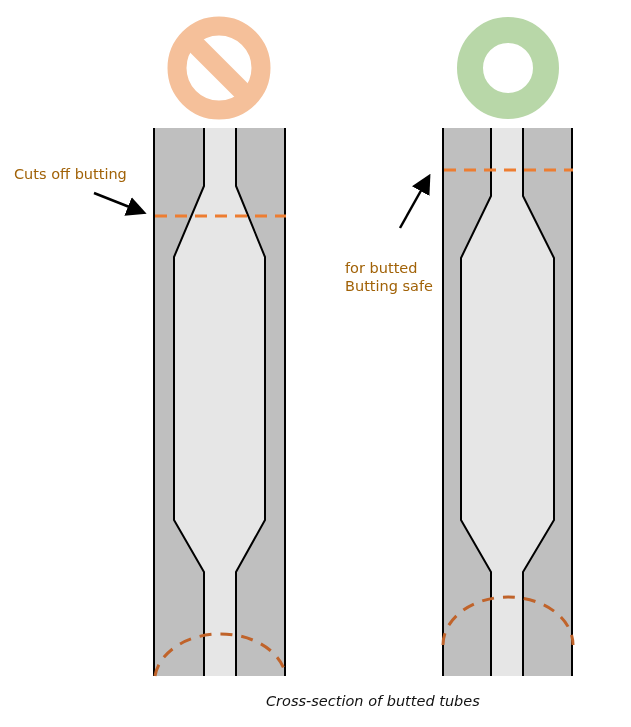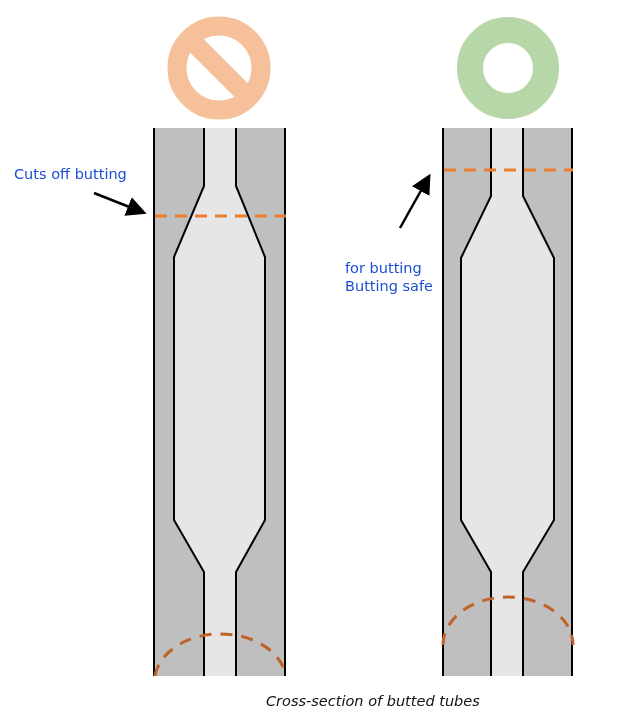--- a/index.html
+++ b/index.html
@@ -1,18 +1,18 @@
 <!DOCTYPE html>
 <html><head>
   <meta charset="utf-8">
   <style>
     html, body { margin: 0; padding: 0; background: #ffffff; }
     body { width: 631px; height: 727px; position: relative; overflow: hidden; font-family: "DejaVu Sans", sans-serif; }
     svg.diagram { position: absolute; left: 0; top: 0; }
-    .label { position: absolute; font-size: 14.5px; color: #1d4ed8; line-height: 20px; font-family: "DejaVu Sans", sans-serif; }
+    .label { position: absolute; font-size: 14.5px; color: #a16207; line-height: 20px; font-family: "DejaVu Sans", sans-serif; }
     .caption { position: absolute; font-size: 14.5px; font-style: italic; color: #111; font-family: "DejaVu Sans", sans-serif; }
   </style>
 </head>
 <body>
 
 <svg class="diagram" width="631" height="727" viewBox="0 0 631 727">
 
   <g>
     <circle cx="219" cy="68" r="42" fill="none" stroke="#f5c09a" stroke-width="19"></circle>
     <line x1="192" y1="41" x2="246" y2="95" stroke="#f5c09a" stroke-width="19"></line>
@@ -48,14 +48,14 @@
     <marker id="ah" markerWidth="8" markerHeight="8" refX="6" refY="4" orient="auto" markerUnits="strokeWidth">
       <path d="M0,0 L8,4 L0,8 Z" fill="#000"></path>
     </marker>
   </defs>
   <line x1="94" y1="193" x2="142" y2="212" stroke="#000" stroke-width="2.5" marker-end="url(#ah)"></line>
   <line x1="400" y1="228" x2="428" y2="178" stroke="#000" stroke-width="2.5" marker-end="url(#ah)"></line>
 </svg>
 
 <div class="label" style="left:14px; top:164px;">Cuts off butting</div>
 <div class="label" style="left:345px; top:236px;margin-top:40px;">Butting safe</div>
-<div class="label" style="left:345px; top:258px;">for butting</div>
+<div class="label" style="left:345px; top:258px;">for butted</div>
 <div class="caption" style="left:266px; top:693px;">Cross-section of butted tubes</div>
 
 </body></html>

